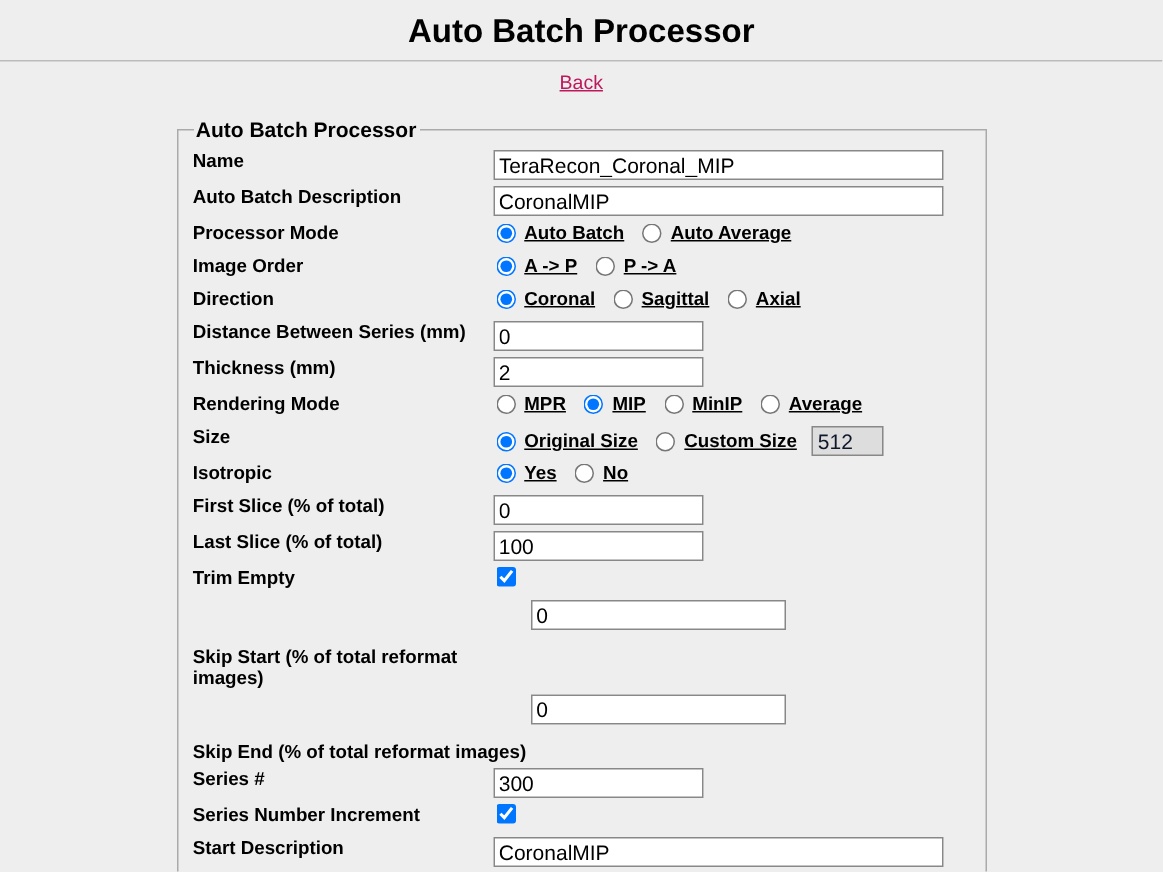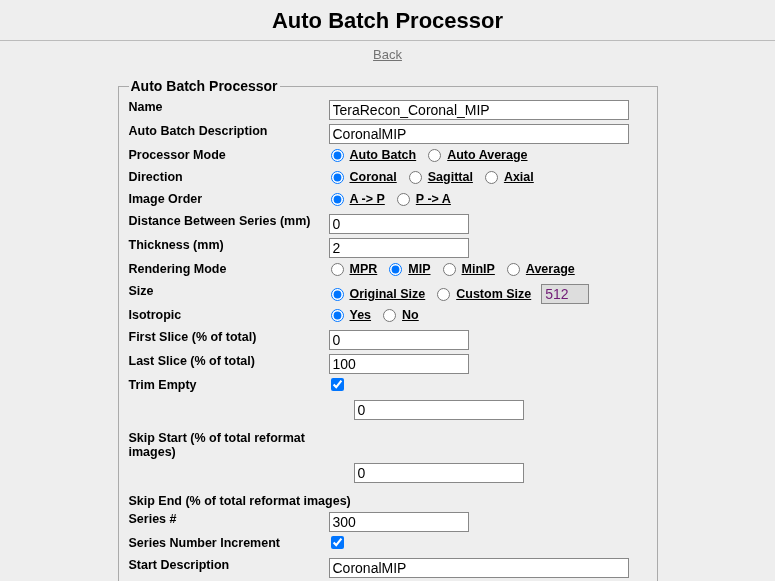--- a/index.html
+++ b/index.html
@@ -21,21 +21,21 @@
     .hr {
       border: 0;
       border-top: 1px solid #bbb;
       margin: 0;
     }
     .back-wrap {
       text-align: center;
       padding: 6px 0 16px;
     }
     .back-link {
-      color: #737373;
+      color: #be185d;
       text-decoration: underline;
       font-size: 13px;
       cursor: pointer;
       text-align: center;
     }
     .fieldset-wrap {
       display: flex;
       justify-content: center;
     }
     fieldset {
@@ -74,21 +74,21 @@
     }
     input[type="text"] {
       font-size: 14px;
       padding: 1px 3px;
       border: 1px solid #888;
       background: #fff;
       height: 20px;
     }
     input[type="text"]:disabled {
       background: #ddd;
-      color: #701a75;
+      color: #0f172a;
     }
     input[type="radio"], input[type="checkbox"] {
       margin: 0 2px 0 2px;
     }
     .radio-label {
       font-weight: bold;
       font-size: 12.5px;
       margin-right: 6px;
       text-decoration: underline;
     }
@@ -139,38 +139,38 @@
       <div class="lbl">Processor Mode</div>
       <div class="ctrl">
         <input type="radio" name="pm" checked="" style="">
         <span class="radio-label">Auto Batch</span>
         <input type="radio" name="pm" style="">
         <span class="radio-label">Auto Average</span>
       </div>
     </div>
 
     <div class="row">
+      <div class="lbl">Image Order</div>
+      <div class="ctrl">
+        <input type="radio" name="io" checked="" style="">
+        <span class="radio-label">A -&gt; P</span>
+        <input type="radio" name="io" style="">
+        <span class="radio-label">P -&gt; A</span>
+      </div>
+    </div>
+
+    <div class="row">
       <div class="lbl">Direction</div>
       <div class="ctrl">
         <input type="radio" name="dir" checked="" style="">
         <span class="radio-label">Coronal</span>
         <input type="radio" name="dir" style="">
         <span class="radio-label">Sagittal</span>
         <input type="radio" name="dir" style="">
         <span class="radio-label">Axial</span>
-      </div>
-    </div>
-
-    <div class="row">
-      <div class="lbl">Image Order</div>
-      <div class="ctrl">
-        <input type="radio" name="io" checked="" style="">
-        <span class="radio-label">A -&gt; P</span>
-        <input type="radio" name="io" style="">
-        <span class="radio-label">P -&gt; A</span>
       </div>
     </div>
 
     <div class="row">
       <div class="lbl">Distance Between Series (mm)</div>
       <div class="ctrl">
           <input type="text" class="w-140" value="0" style="">
         </div>
     </div>
 

